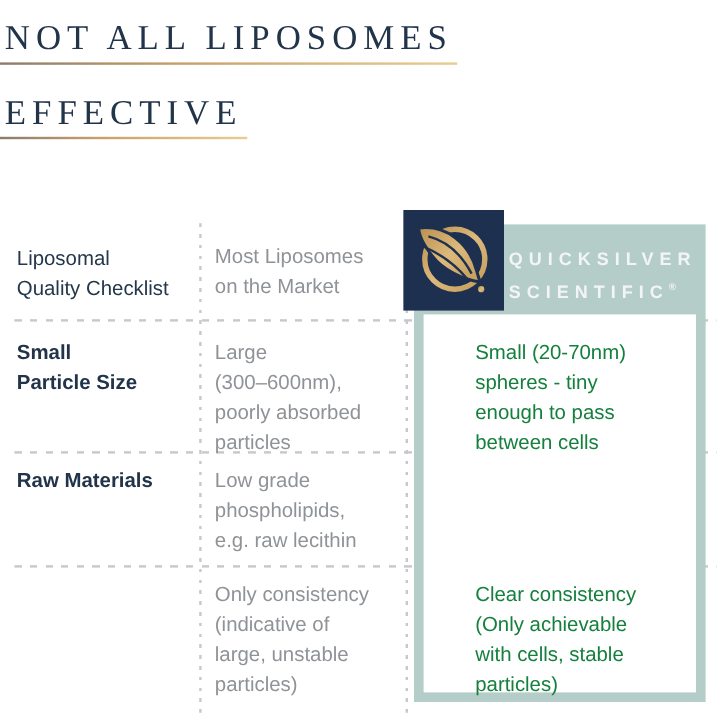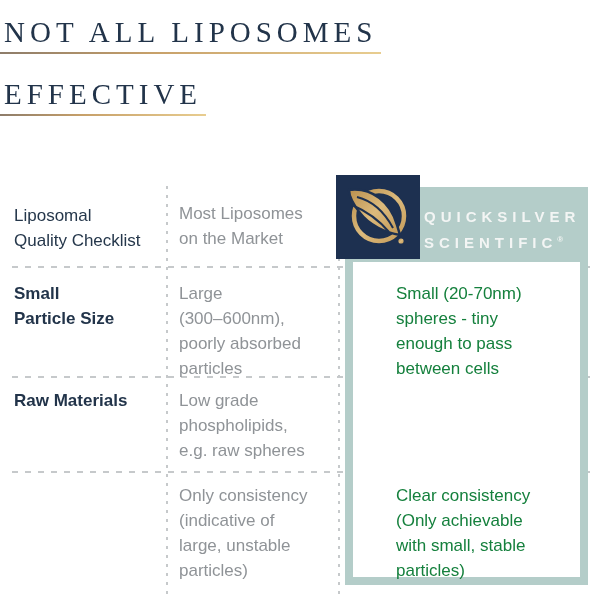--- a/index.html
+++ b/index.html
@@ -101,37 +101,37 @@
   <div class="cell col1 label rowa pre">Small
 Particle Size</div>
   <div class="cell col1 label rowb pre">Raw Materials</div>
 
   <div class="cell col2 market rowa pre">Large
 (300–600nm),
 poorly absorbed
 particles</div>
   <div class="cell col2 market rowb pre">Low grade
 phospholipids,
-e.g. raw spheres</div>
+e.g. raw lecithin</div>
   <div class="cell col2 market rowc pre">Only consistency
 (indicative of
 large, unstable
 particles)</div>
 
   <div class="qs-panel">
     <div class="qs-inner"></div>
   </div>
 
   <div class="qs-cell rowa pre">Small (20-70nm)
 spheres - tiny
 enough to pass
 between cells</div>
   <div class="qs-cell rowc pre">Clear consistency
 (Only achievable
-with small, stable
+with cells, stable
 particles)</div>
 
   <div class="brand">
     <div>QUICKSILVER</div>
     <div><span>SCIENTIFIC</span><span class="reg">®</span></div>
   </div>
 
   <div class="logo">
     <svg width="84" height="84" viewBox="0 0 84 84" xmlns="http://www.w3.org/2000/svg">
       <defs>

